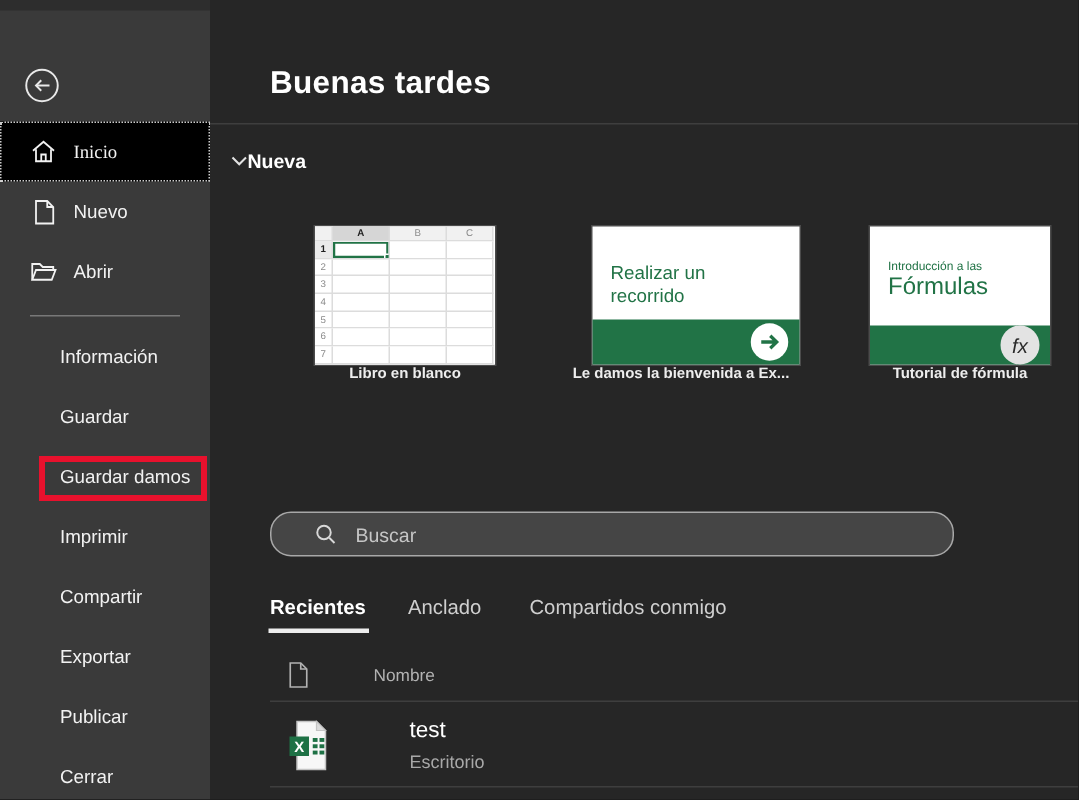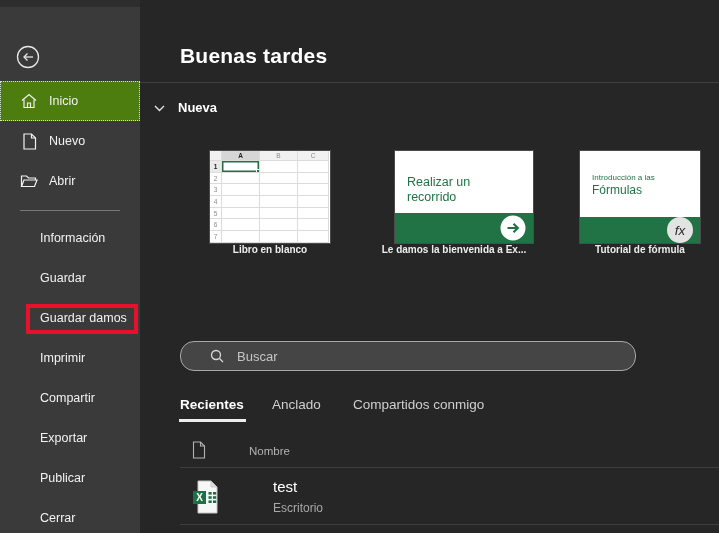--- a/index.html
+++ b/index.html
@@ -7,31 +7,31 @@
   body { font-family:"Liberation Sans", sans-serif; }
   .app { position:relative; width:719px; height:533px; background:#262626; overflow:hidden; }
 
   
   .sidebar { position:absolute; left:0; top:0; width:140px; height:533px; background:#3a3a3a; }
   .sidebar-top-strip { position:absolute; left:0; top:0; width:140px; height:7px; background:#2d2d2d; }
   .back-btn { position:absolute; left:16px; top:45px; width:24px; height:24px; background:transparent; border:none; cursor:pointer; padding:0; }
   .nav-top { position:absolute; left:0; top:81px; width:140px; }
   .nav-item { display:flex; align-items:center; height:40px; padding-left:20px; color:#f2f2f2; font-size:12.5px; cursor:pointer; }
   .nav-item .icon { width:18px; height:18px; margin-right:11px; display:flex; align-items:center; justify-content:center; }
-  .nav-item.active { background:#4d7c0f; outline:1px dotted rgba(255,255,255,.8); outline-offset:-1px; }
+  .nav-item.active { background:#000000; outline:1px dotted rgba(255,255,255,.8); outline-offset:-1px;font-family:Liberation Serif, serif; }
   .sidebar-divider { position:absolute; left:20px; top:210px; width:100px; height:1px; background:#787878; }
   .nav-bottom { position:absolute; left:0; top:218px; width:140px; }
   .nav-item.plain { padding-left:40px; }
   .annotation-box { position:absolute; left:26px; top:304px; width:112px; height:30px; border:4px solid #e8112d; pointer-events:none; z-index:20; }
 
   
   .main { position:absolute; left:140px; top:0; width:579px; height:533px; }
   .greeting { position:absolute; left:40px; top:44px; font-size:21px; font-weight:700; color:#ffffff; letter-spacing:.2px; }
   .header-divider { position:absolute; left:0; top:82px; width:579px; height:1px; background:#3e3e3e; }
-  .section-header { position:absolute; left:14px; top:98px; display:flex; align-items:center; gap:13px; cursor:pointer; }
+  .section-header { position:absolute; left:14px; top:98px; display:flex; align-items:center; cursor:pointer; }
   .section-header .lbl { color:#ffffff; font-size:13px; font-weight:700; }
 
   .card { position:absolute; top:151px; width:120px; height:92px; background:#ffffff; cursor:pointer; box-shadow:0 0 0 1px #4b4b4b; }
   .card1 { left:70px; } .card2 { left:255px; width:138px; } .card3 { left:440px; }
   .card-label { position:absolute; top:244px; transform:translateX(-50%); white-space:nowrap; color:#ededed; font-size:10px; font-weight:700; }
   .label1 { left:130px; } .label2 { left:314px; } .label3 { left:500px; }
 
   
   .sheet { position:absolute; inset:0; background:#fff; display:grid; grid-template-columns:12px 38px 38px 31px; grid-template-rows:10px repeat(7, 11.7px); font-size:6.5px; color:#8a8a8a; }
   .sheet > div { border-right:1px solid #dcdcdc; border-bottom:1px solid #dcdcdc; display:flex; align-items:center; justify-content:center; overflow:hidden; background:#fff; }
@@ -39,21 +39,21 @@
   .sheet .hdr.sel { background:#d6d6d6; color:#1f1f1f; font-weight:bold; }
   .sheet .rn.sel { color:#1f1f1f; font-weight:bold; background:#eaeaea; }
   .sheet .cell.selected { box-shadow:inset 0 0 0 1.5px #217346; position:relative; }
   .fill-handle { position:absolute; right:-1px; bottom:-1px; width:3px; height:3px; background:#217346; outline:1px solid #fff; }
 
   .tour-text { position:absolute; left:12px; top:24px; width:84px; font-size:12.5px; line-height:15px; color:#217346; }
   .green-band { position:absolute; left:0; bottom:0; width:100%; background:#217346; }
   .band2 { height:30px; } .band3 { height:26px; }
   .arrow-circle { position:absolute; right:7px; bottom:2px; width:26px; height:26px; }
   .formula-small { position:absolute; left:12px; top:22px; font-size:8px; color:#217346; }
-  .formula-big { position:absolute; left:12px; top:32px; font-size:12px; color:#217346; }
+  .formula-big { position:absolute; left:12px; top:32px; font-size:16px; color:#217346; }
   .fx-badge { position:absolute; right:7px; bottom:0px; width:26px; height:26px; border-radius:50%; background:#e3e3e3; display:flex; align-items:center; justify-content:center; font-family:Liberation Sans, sans-serif; font-style:italic; font-size:13.5px; color:#2b2b2b; }
 
   
   .search-box { position:absolute; left:40px; top:341px; width:456px; height:30px; background:#454545; border:1px solid #a8a8a8; border-radius:14px; }
   .search-box .sicon { position:absolute; left:29px; top:7px; }
   .search-box input { position:absolute; left:56px; top:0; width:400px; height:28px; background:transparent; border:none; outline:none; color:#e0e0e0; font-size:13px; font-family:"Liberation Sans", sans-serif; }
   .search-box input::placeholder { color:#c6c6c6; }
 
   
   .tab { position:absolute; top:397px; font-size:13.5px; color:#cfcfcf; cursor:pointer; white-space:nowrap; }

